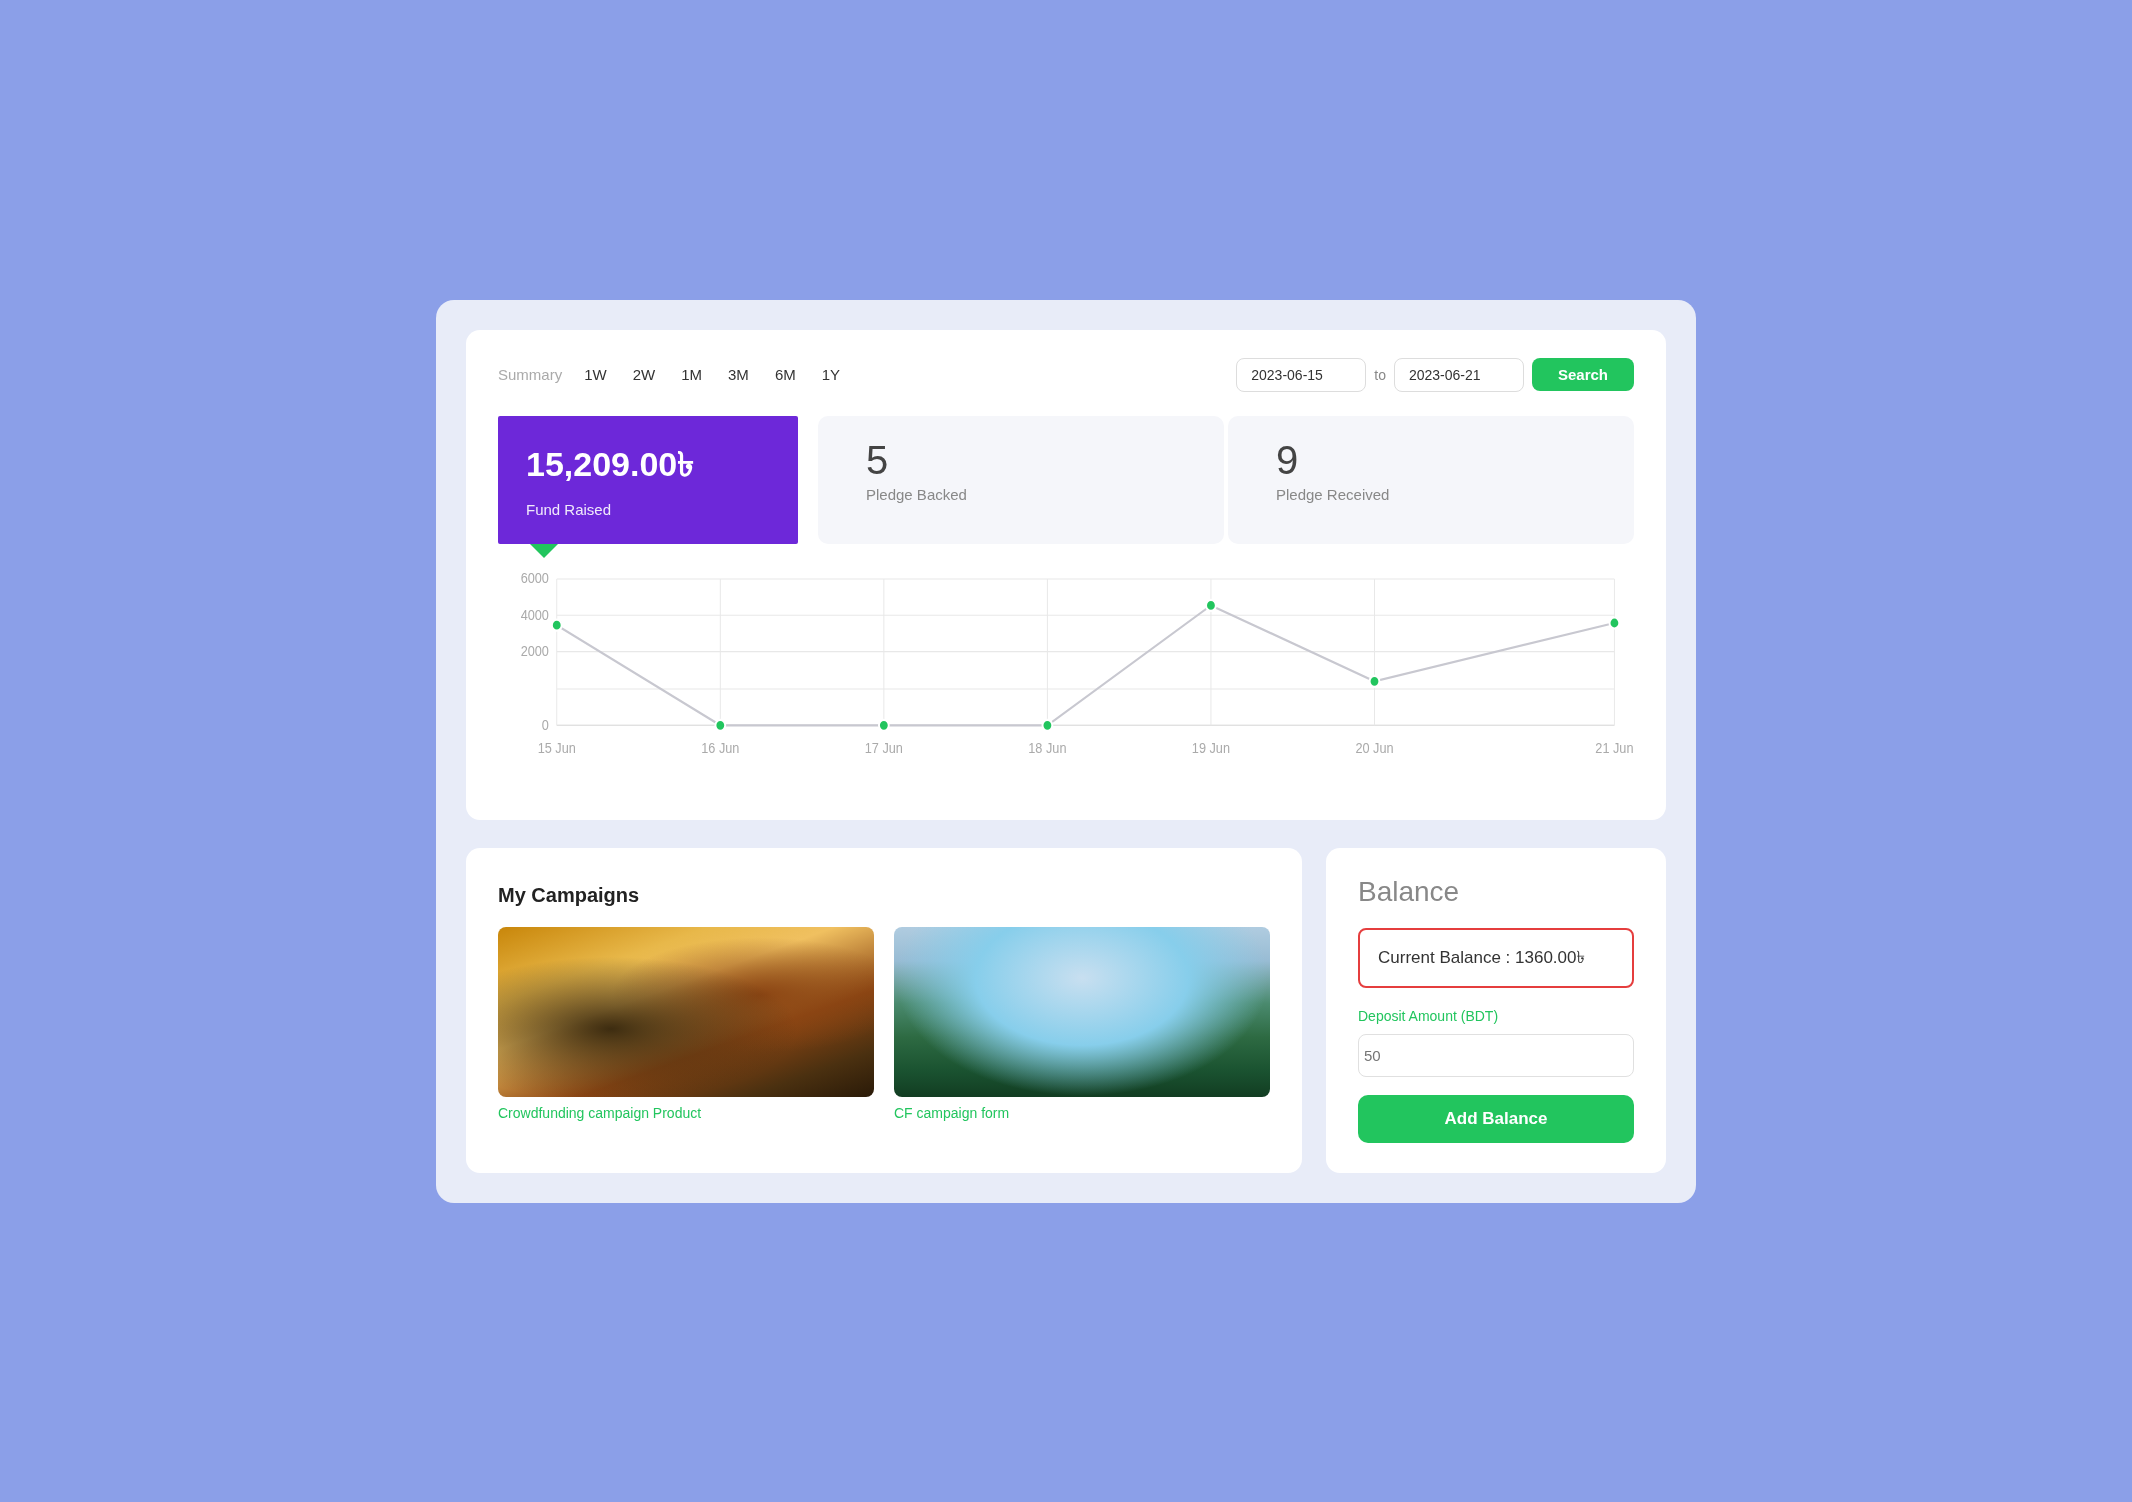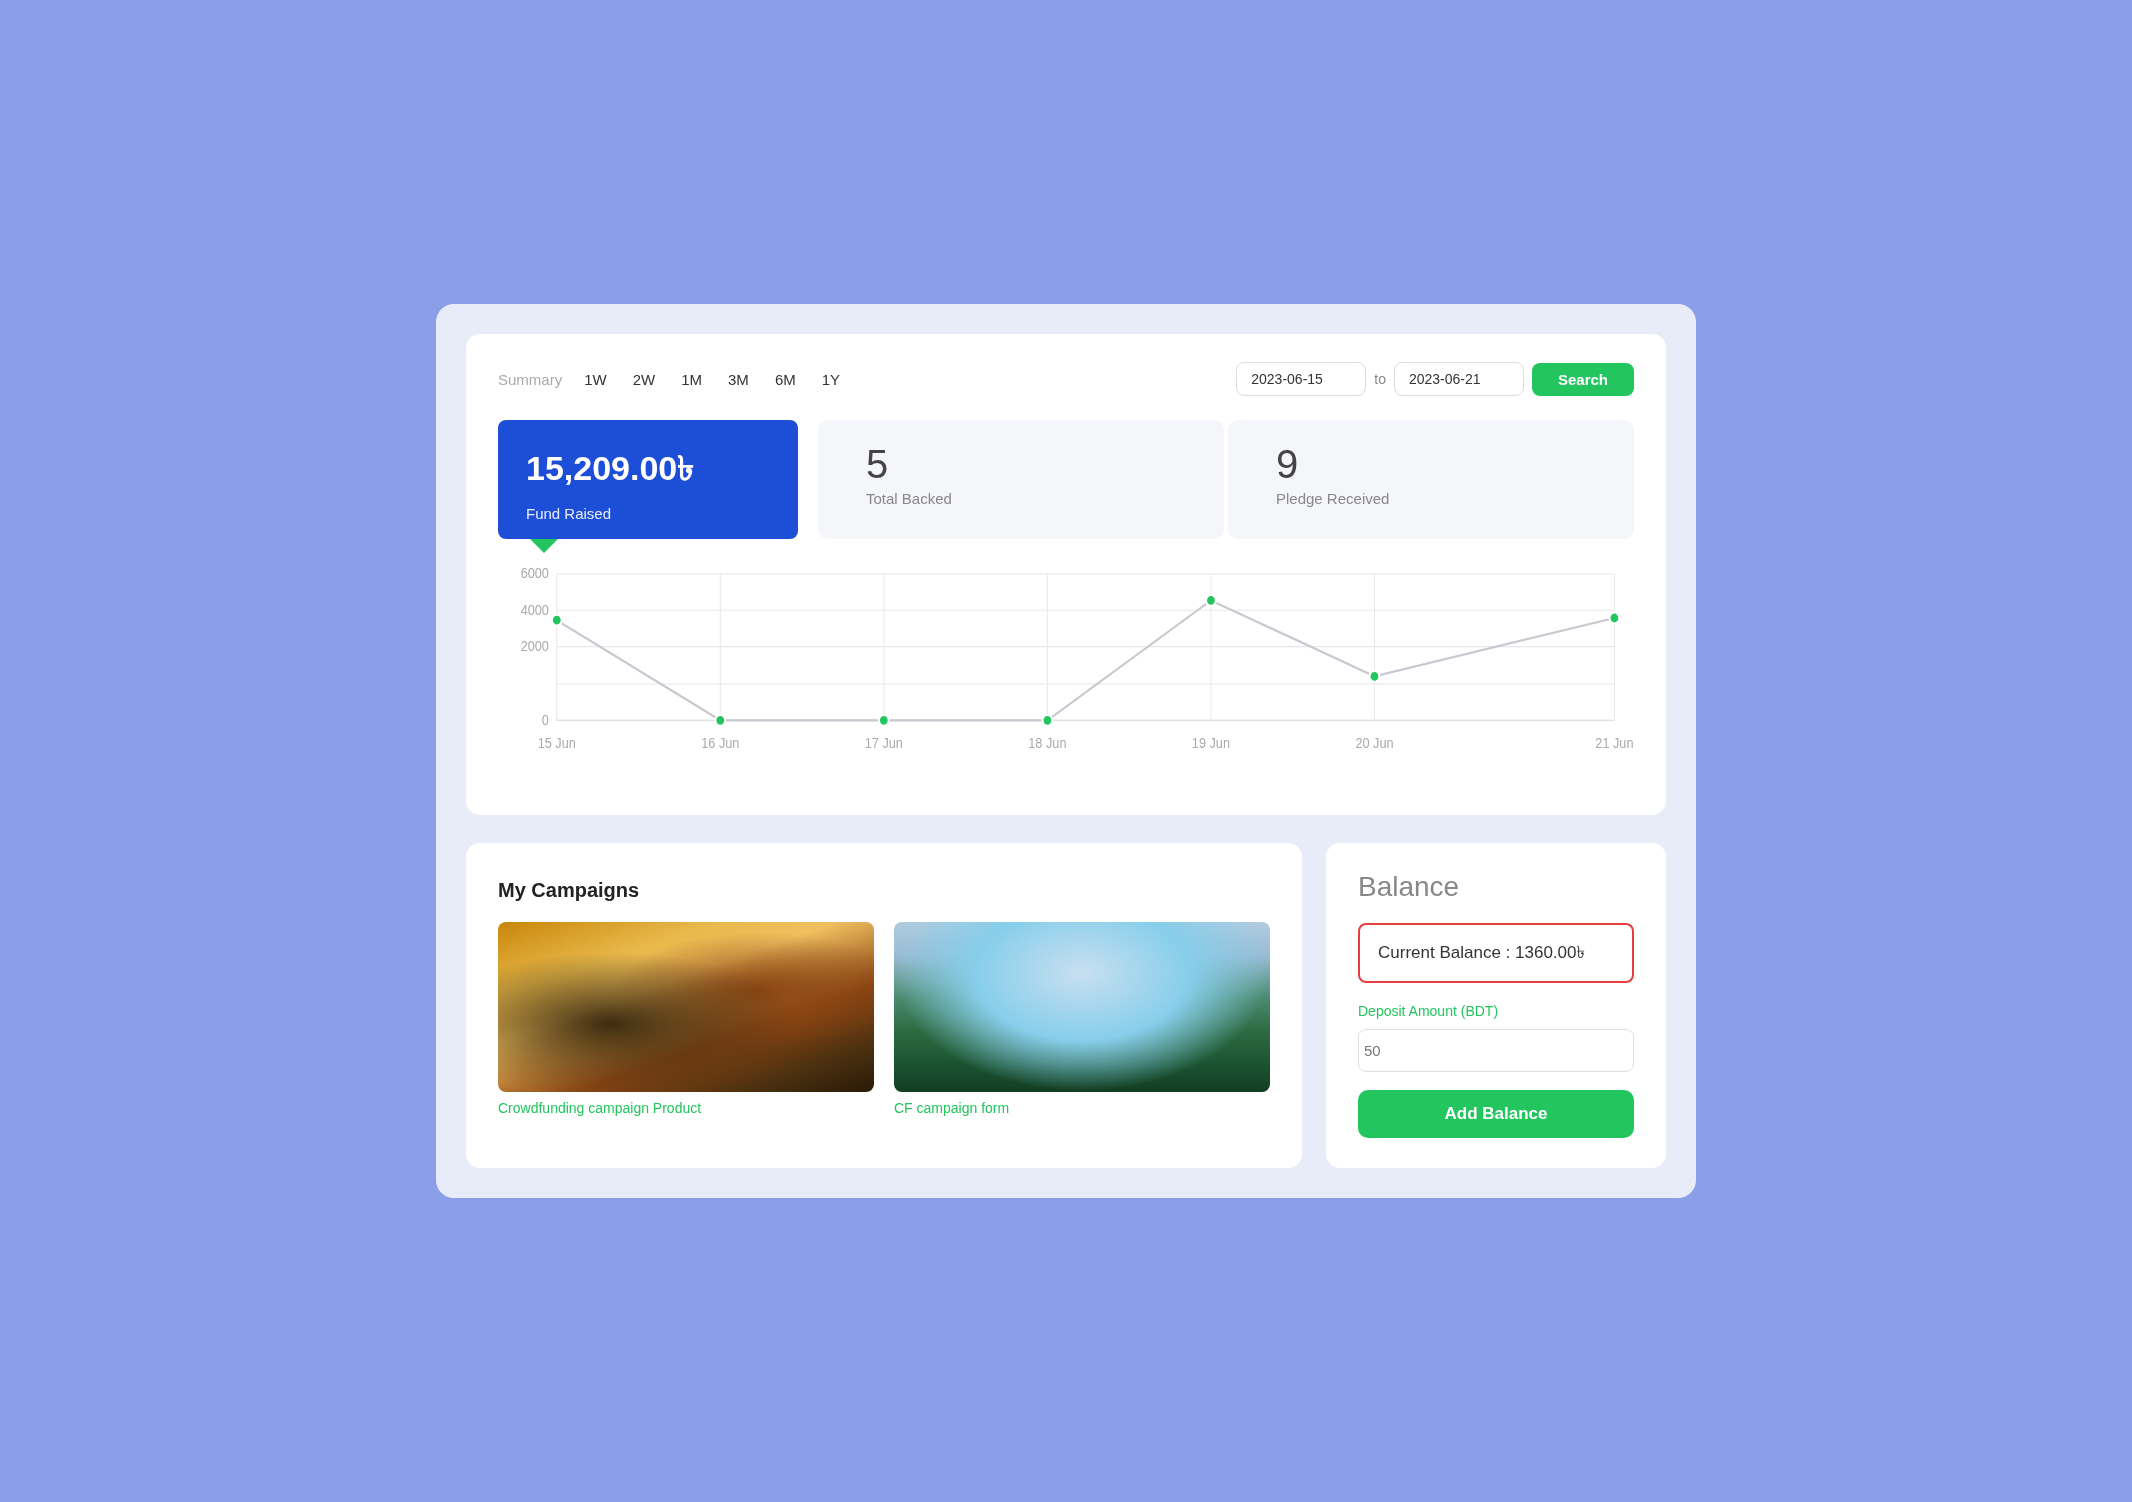--- a/index.html
+++ b/index.html
@@ -72,23 +72,23 @@
       font-size: 15px;
       font-weight: 600;
       cursor: pointer;
     }
     .stats-row {
       display: flex;
       gap: 0;
       margin-bottom: 24px;
     }
     .stat-fund {
-      background: #1d4ed8;
-      border-radius: 8px;
-      padding: 22px 28px 17px;
+      background: #6d28d9;
+      border-radius: 2px;
+      padding: 22px 28px 26px;
       min-width: 300px;
       position: relative;
     }
     .stat-fund::after {
       content: '';
       position: absolute;
       bottom: -14px;
       left: 32px;
       border-left: 14px solid transparent;
       border-right: 14px solid transparent;
@@ -258,21 +258,21 @@
     </div>
 
     <div class="stats-row">
       <div class="stat-fund">
         <div class="stat-fund-amount">15,209.00৳</div>
         <div class="stat-fund-label">Fund Raised</div>
       </div>
       <div class="stats-boxes-row">
         <div class="stat-box-inner">
           <div class="stat-number">5</div>
-          <div class="stat-sub">Total Backed</div>
+          <div class="stat-sub">Pledge Backed</div>
         </div>
         <div class="stat-box-inner" style="margin-left:2px;">
           <div class="stat-number">9</div>
           <div class="stat-sub">Pledge Received</div>
         </div>
       </div>
     </div>
 
     <div class="chart-container">
       <svg class="chart-svg" viewBox="0 0 1160 200" preserveAspectRatio="none">

